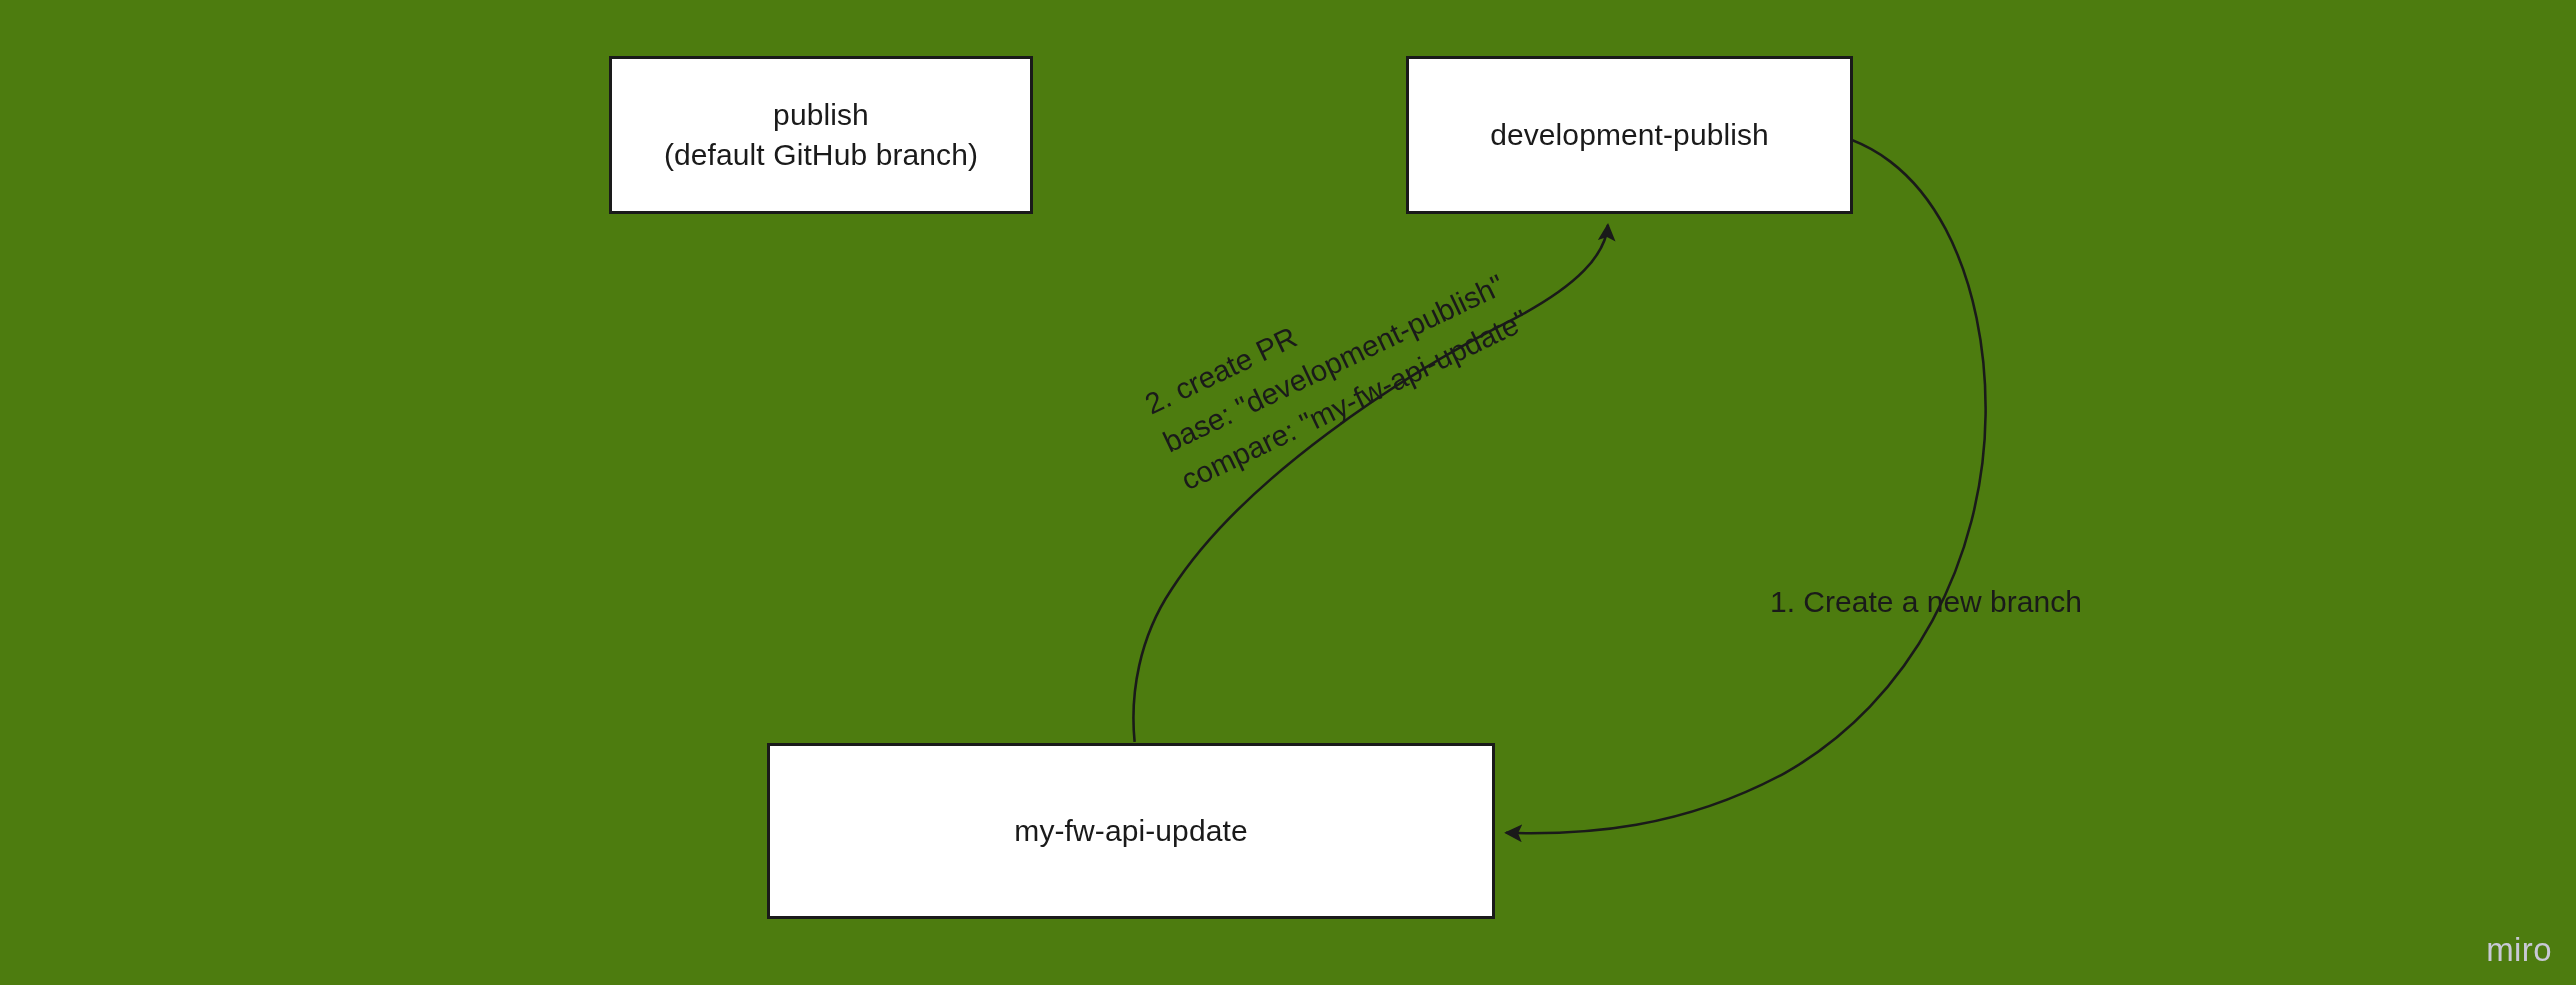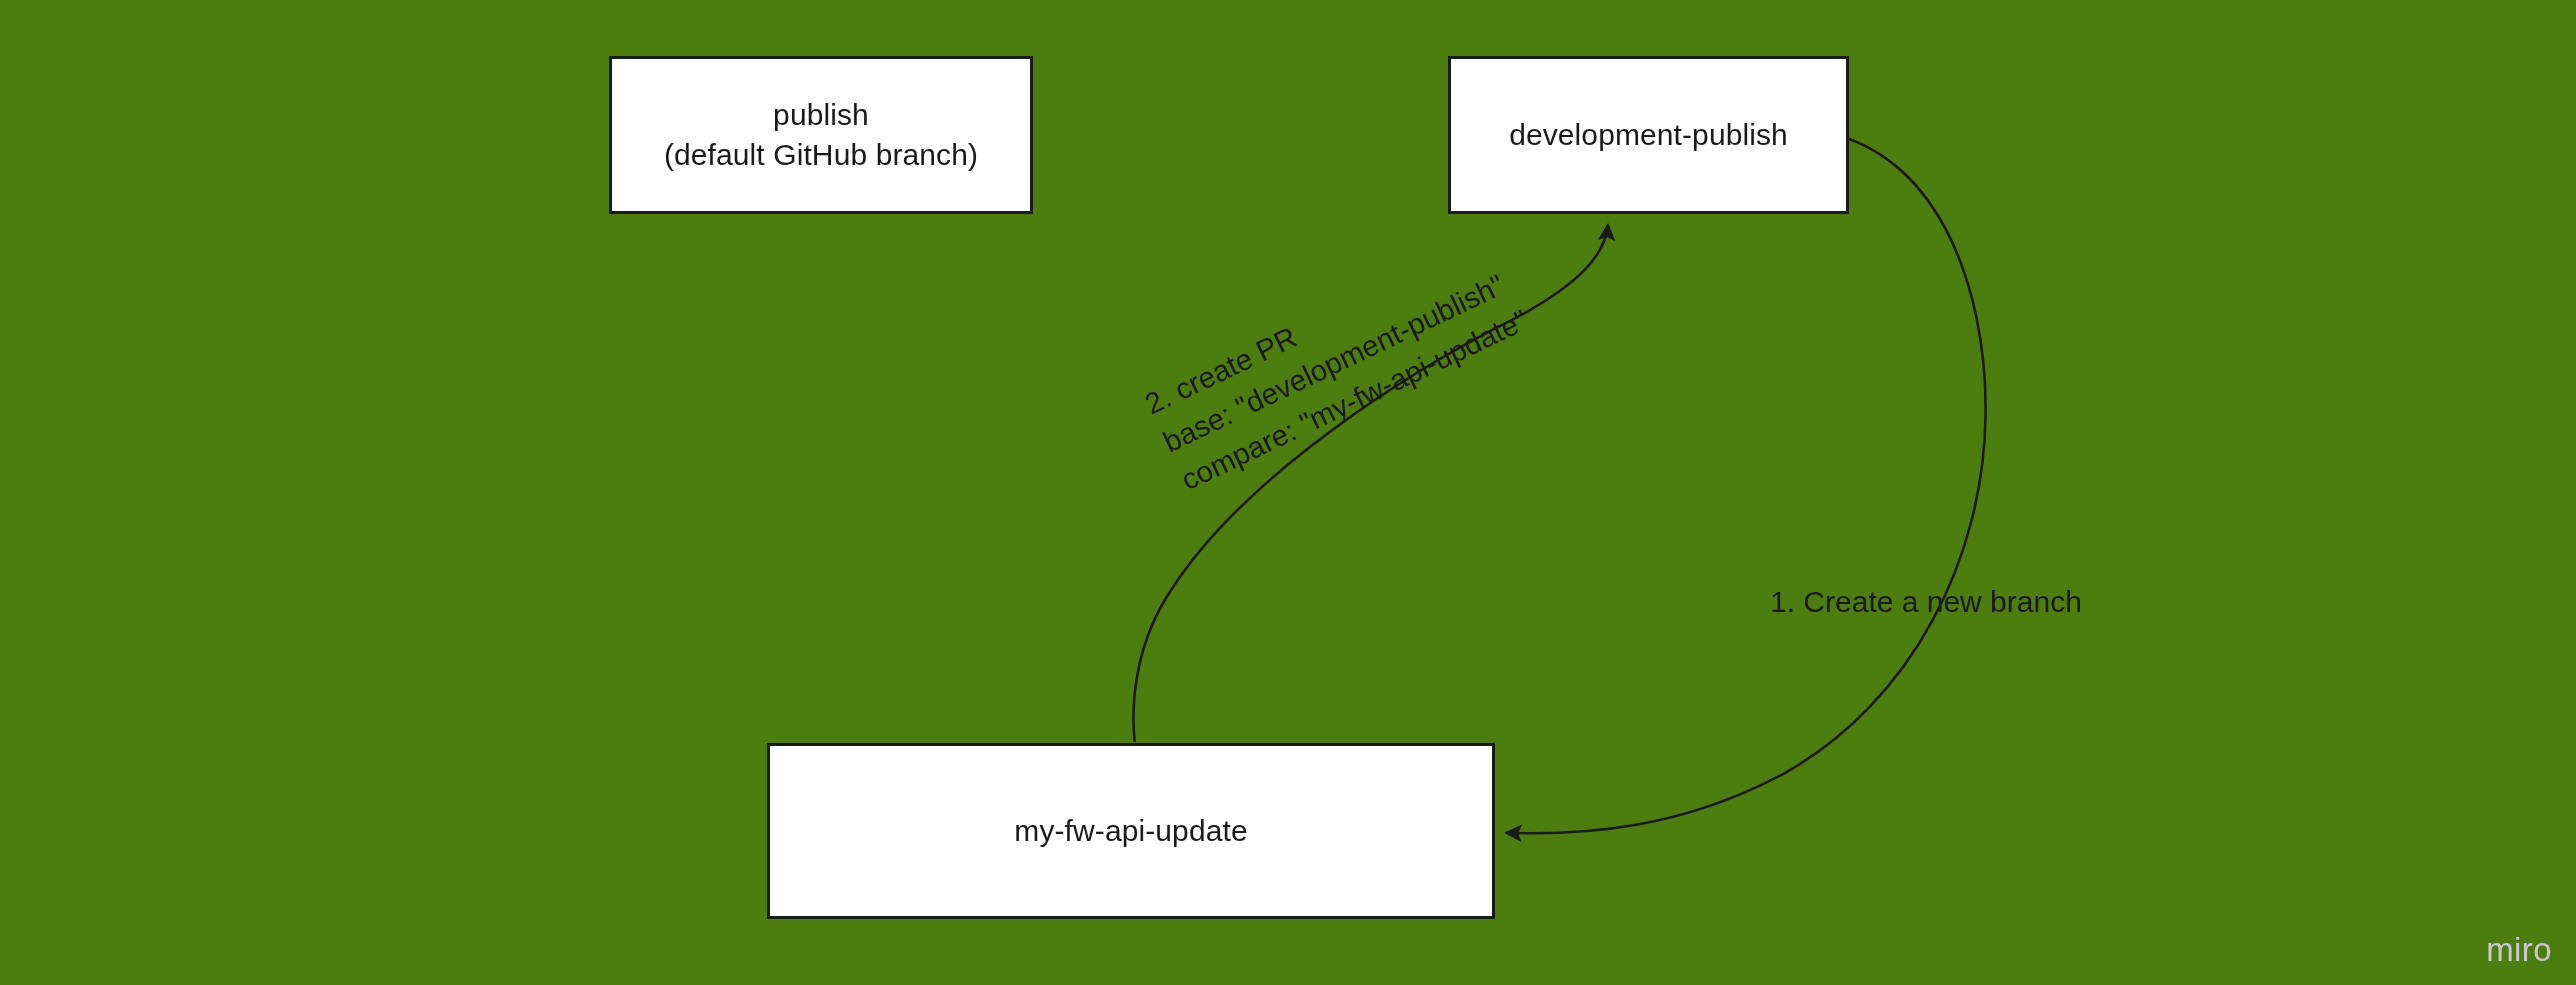--- a/index.html
+++ b/index.html
@@ -34,21 +34,21 @@
   }
   .node-label {
     font-size: 30px;
     line-height: 1.35;
     color: #1a1a1a;
     white-space: pre-line;
     letter-spacing: 0.1px;
   }
 
   #node-publish      { left: 609px;  top: 56px;  width: 424px; height: 158px; }
-  #node-development  { left: 1406px; top: 56px;  width: 401px; height: 158px; margin-left: 42px; }
+  #node-development  { left: 1406px; top: 56px;  width: 447px; height: 158px; }
   #node-feature      { left: 767px;  top: 743px; width: 728px; height: 176px; }
 
   
   #edge-layer {
     position: absolute;
     left: 0;
     top: 0;
     width: 2576px;
     height: 986px;
     pointer-events: none;

